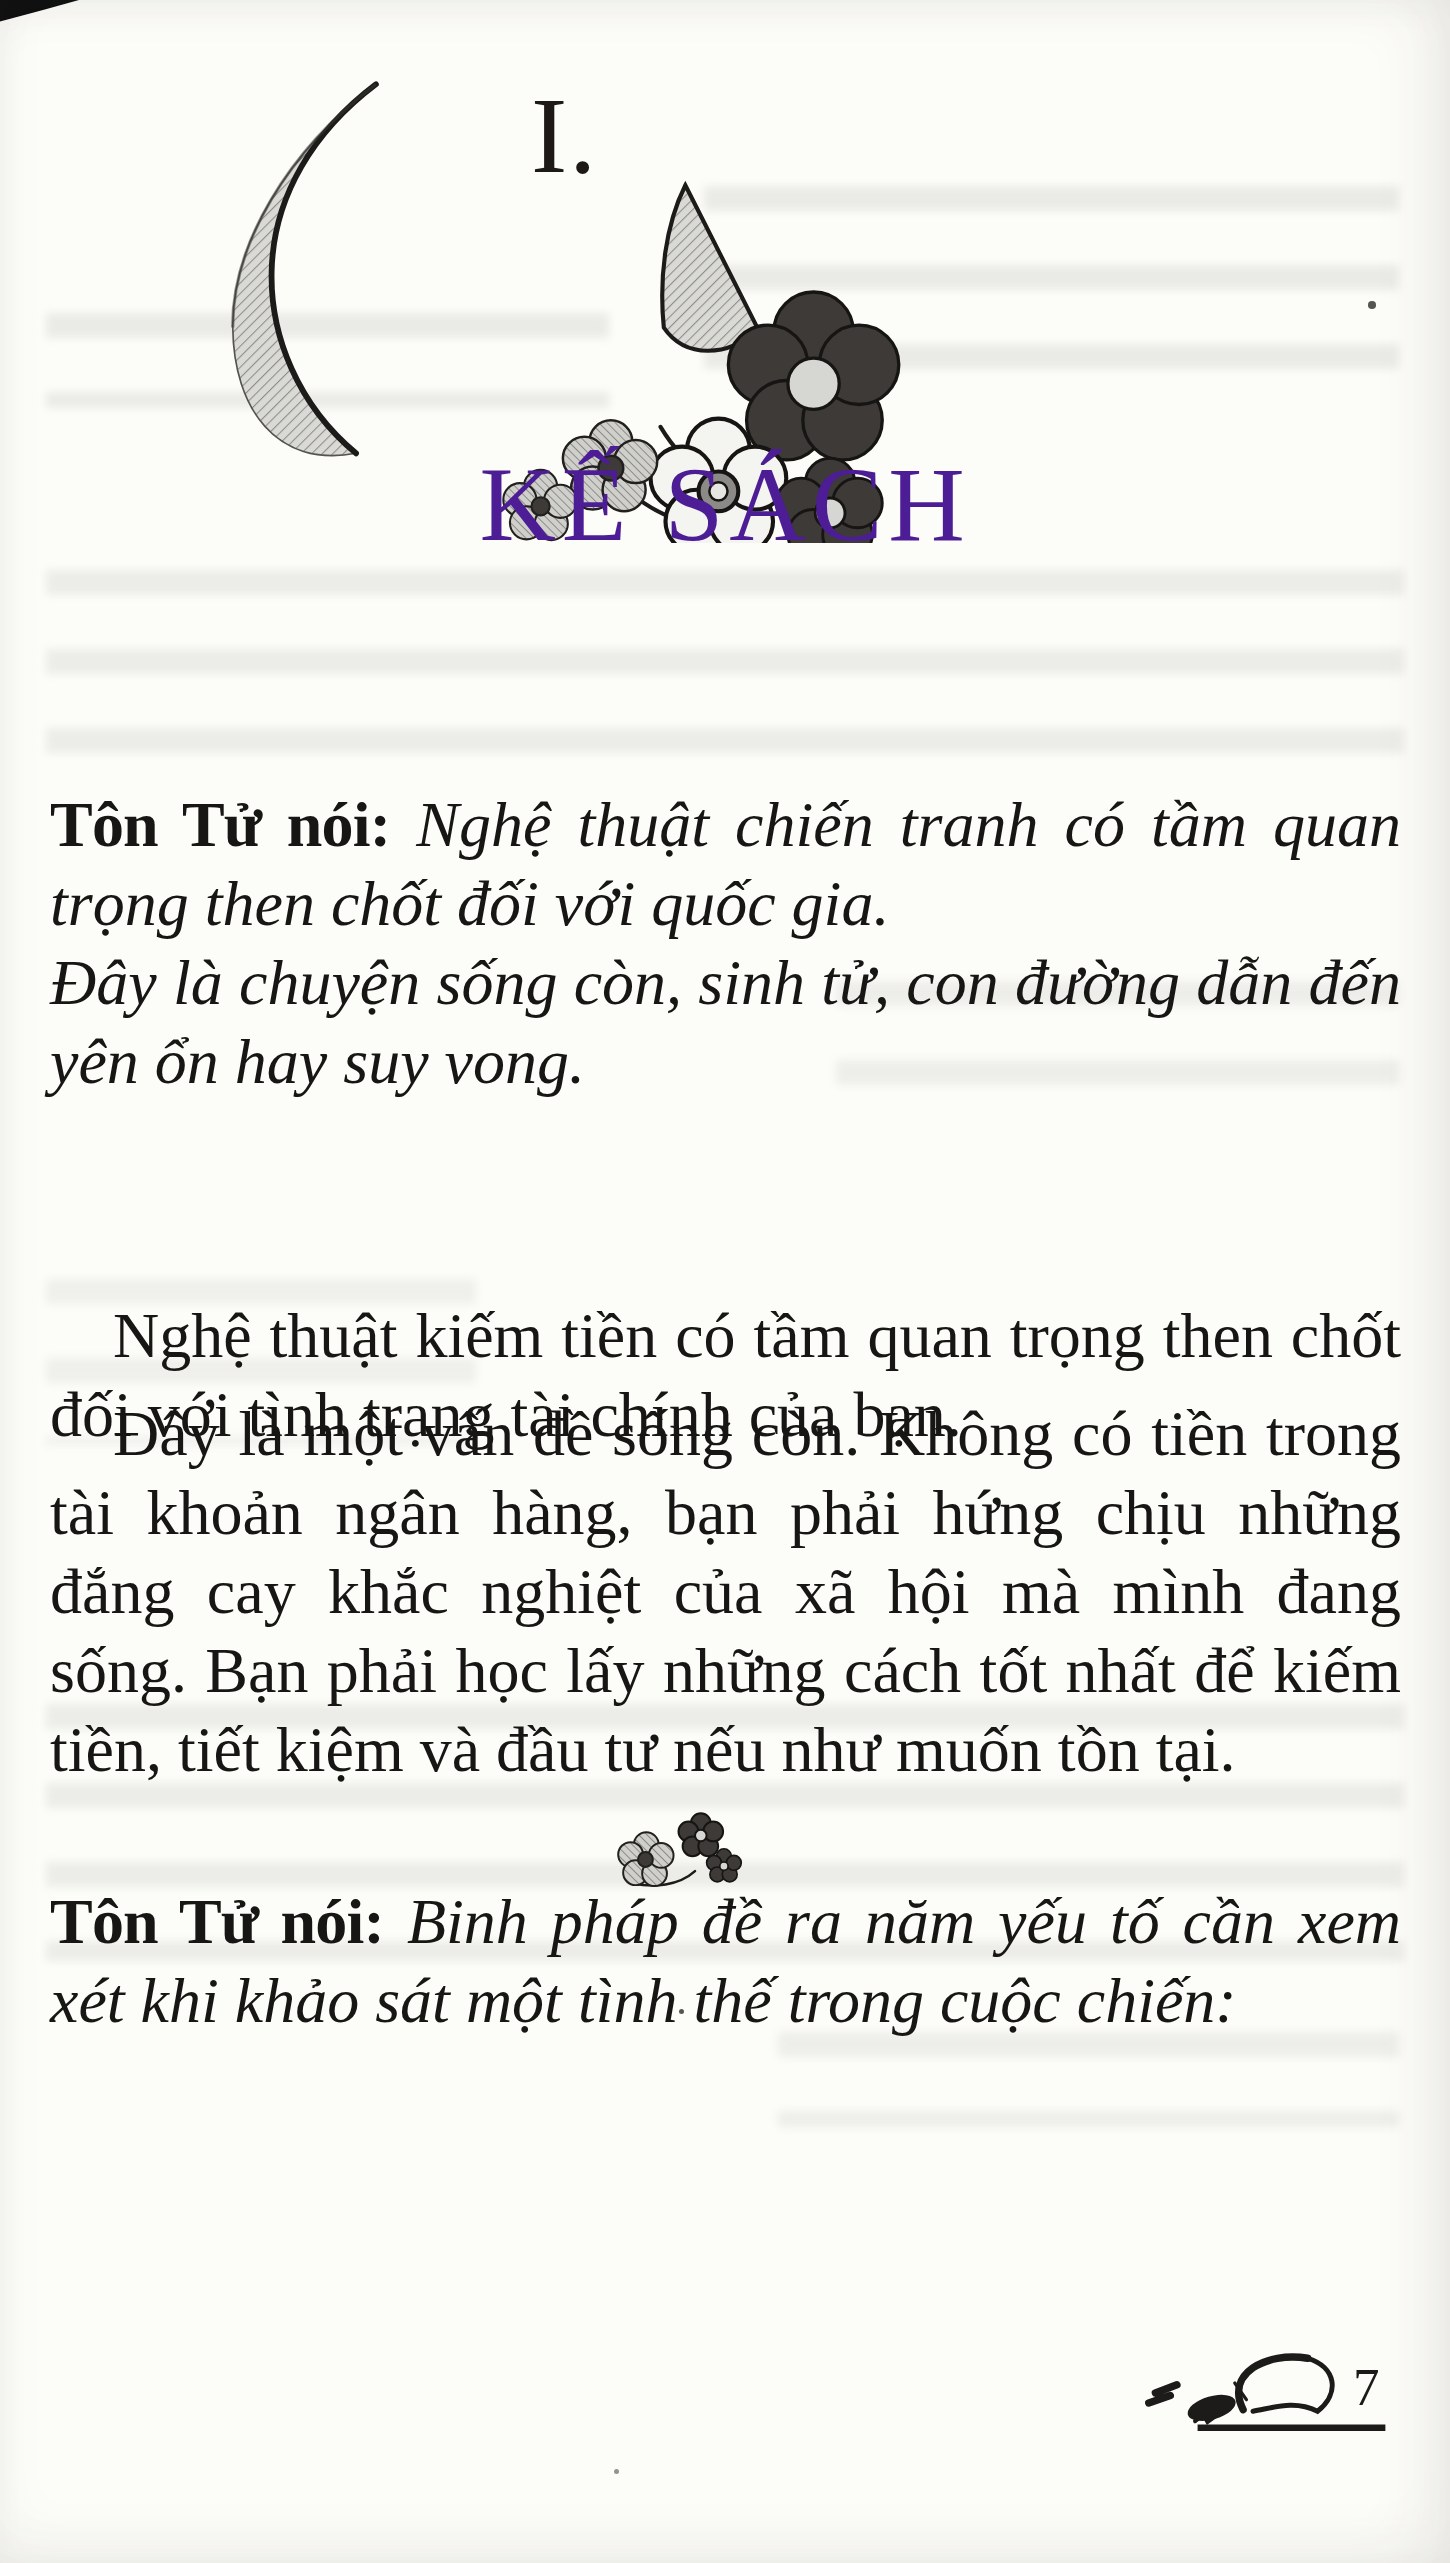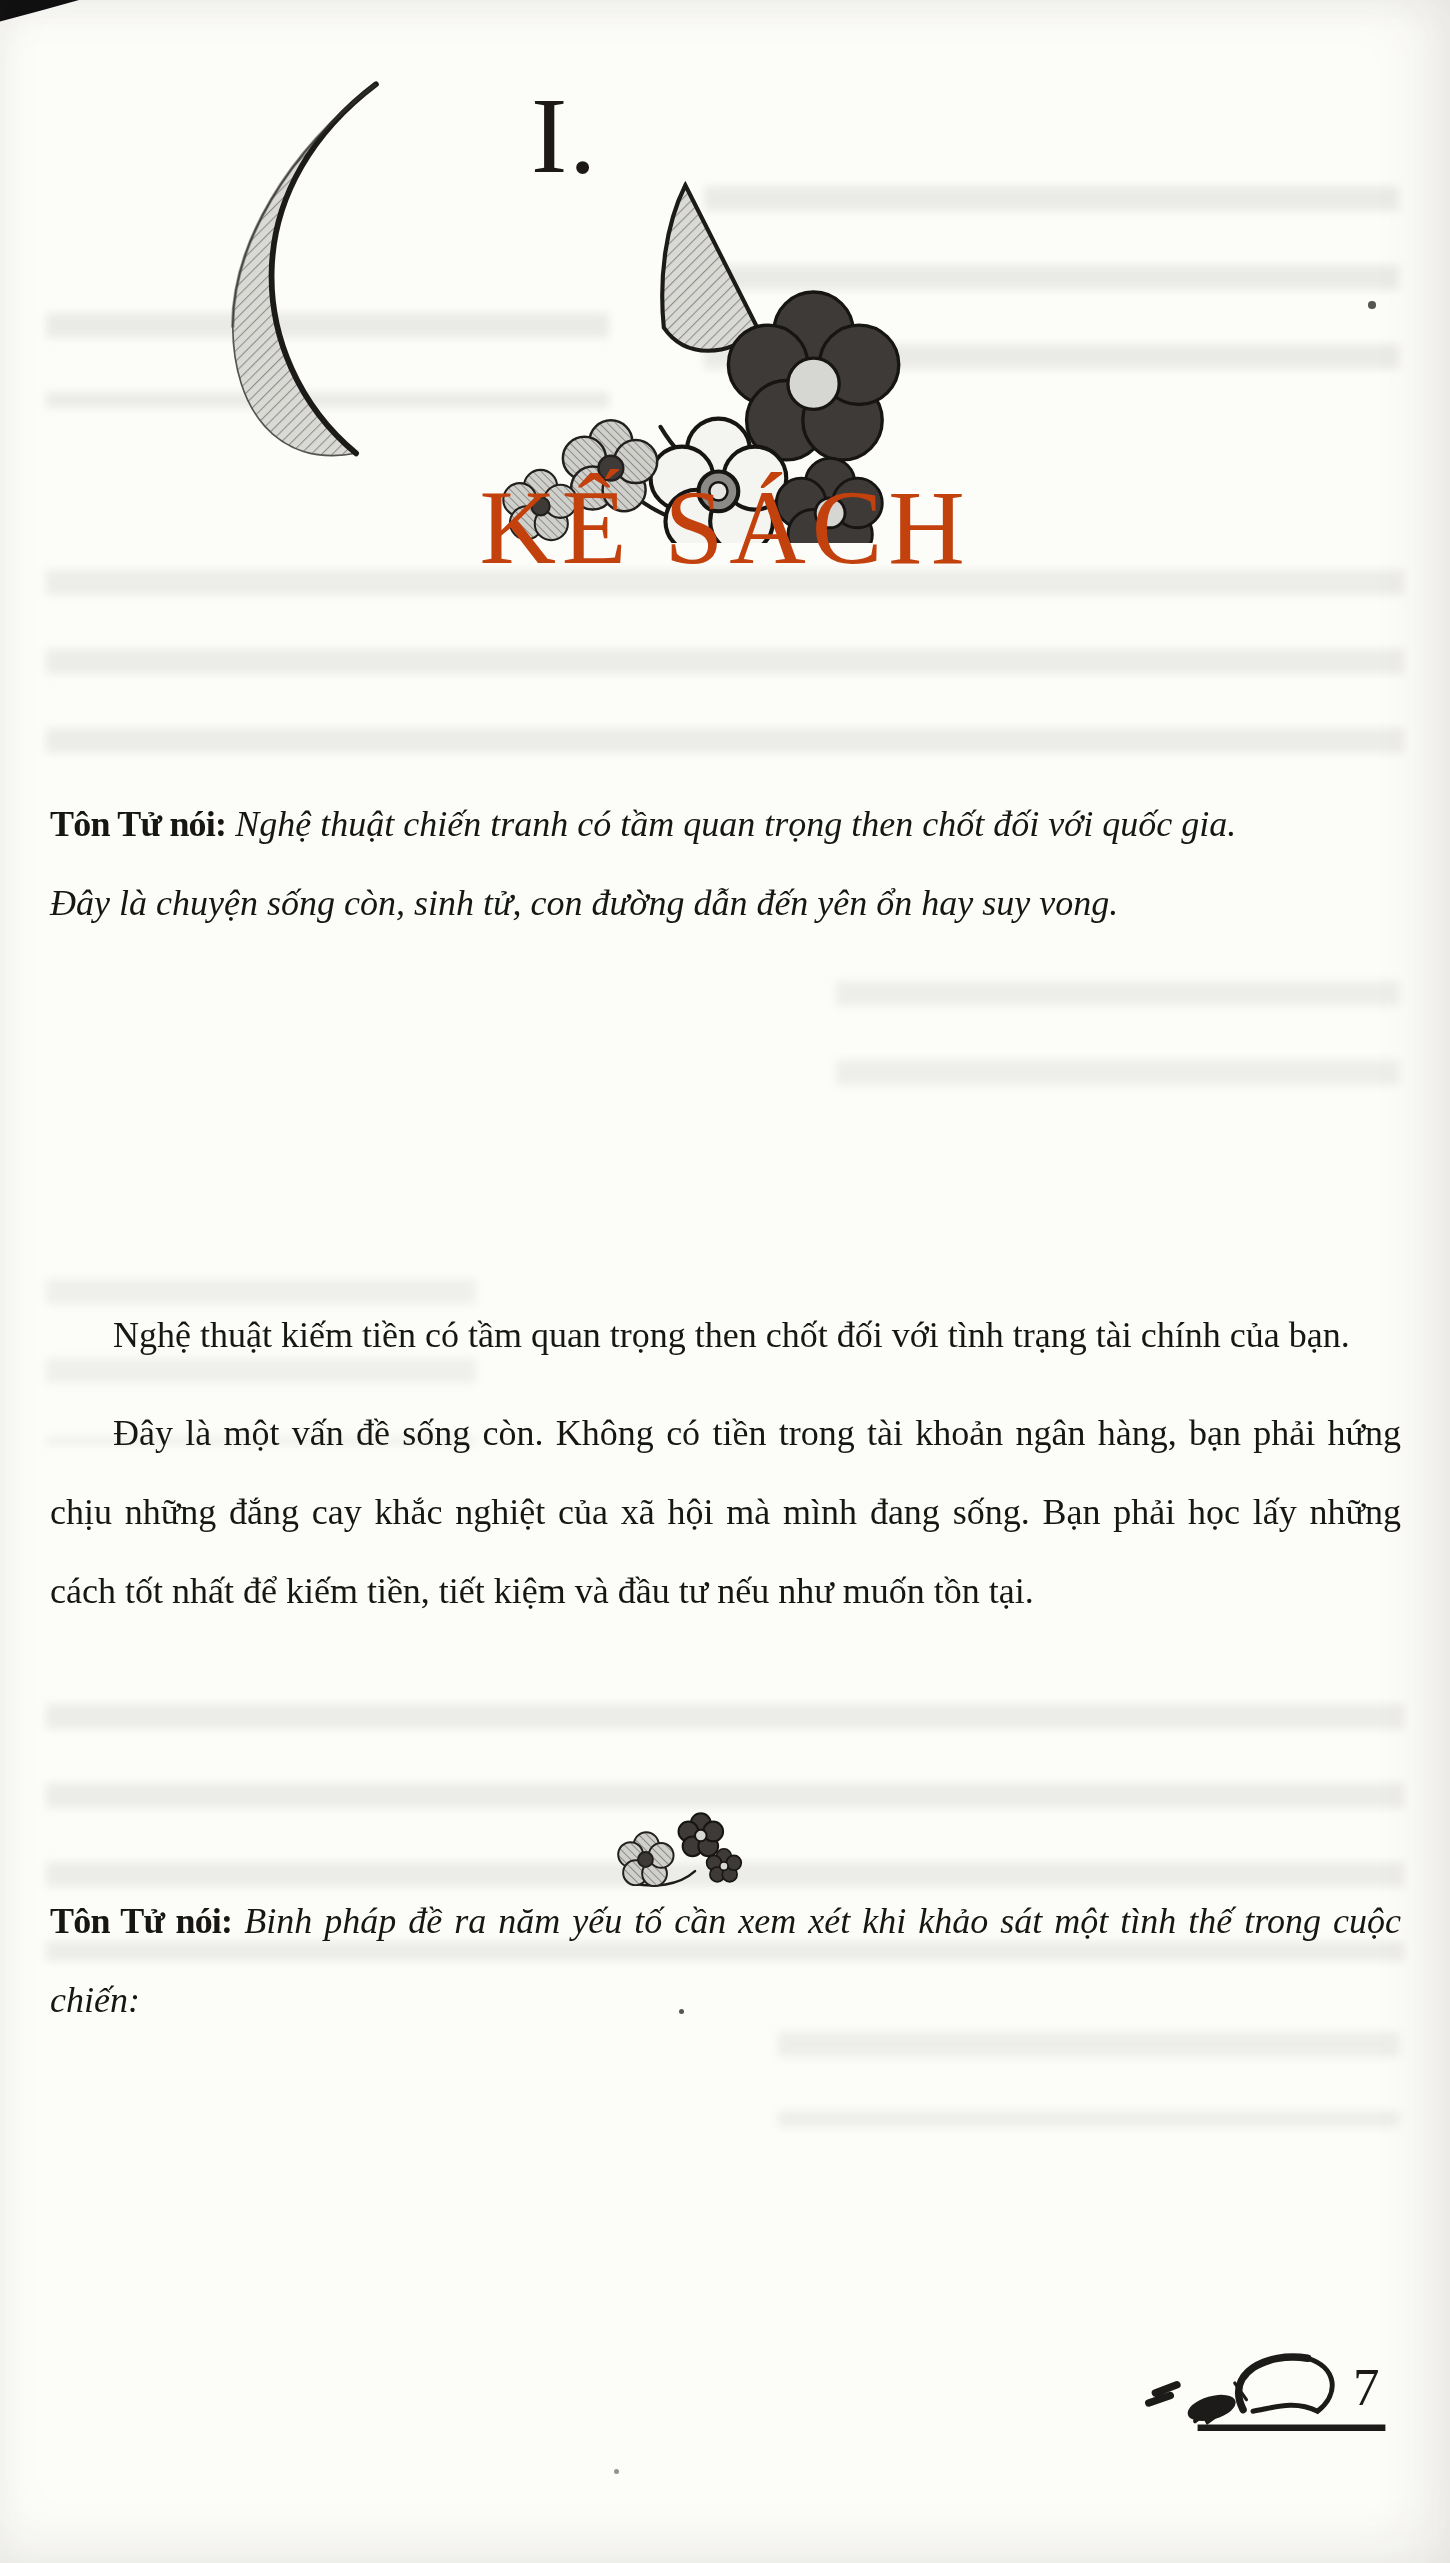--- a/index.html
+++ b/index.html
@@ -34,23 +34,23 @@
   .g6{left:46px;top:1704px;width:1358px;height:257px;opacity:.5;}
   .g7{left:778px;top:2032px;width:621px;height:95px;opacity:.45;}
 
   .chapter-number{
     position:absolute;left:531px;top:76px;z-index:3;
     font-size:109px;line-height:1.1;color:#1d1917;letter-spacing:1.7px;
   }
   .ornament{position:absolute;left:222px;top:79px;width:695px;height:464px;z-index:2;}
   .page-title{
     position:absolute;left:0;top:444px;width:100%;text-align:center;z-index:3;
-    font-size:106px;line-height:1.15;letter-spacing:5.8px;color:#c2410c;font-weight:400;margin-top:23px;
-  }
-  .text-col{position:absolute;left:50px;width:1351px;z-index:3;font-size:36px;line-height:79px;}
+    font-size:106px;line-height:1.15;letter-spacing:5.8px;color:#4c1d95;font-weight:400;
+  }
+  .text-col{position:absolute;left:50px;width:1351px;z-index:3;font-size:64px;line-height:79px;}
   .text-col p{margin:0;text-align:justify;}
   .quote{font-style:italic;}
   .quote .lead{font-style:normal;font-weight:bold;letter-spacing:-0.8px;}
   .indent{text-indent:63px;}
   .num-lead{font-weight:bold;}
   .quote1{top:785px;}
   .body1{top:1296px;}
   .body2{top:1394px;}
   .divider{position:absolute;left:608px;top:1805px;width:141px;height:95px;z-index:3;}
   .quote2{top:1882px;}

